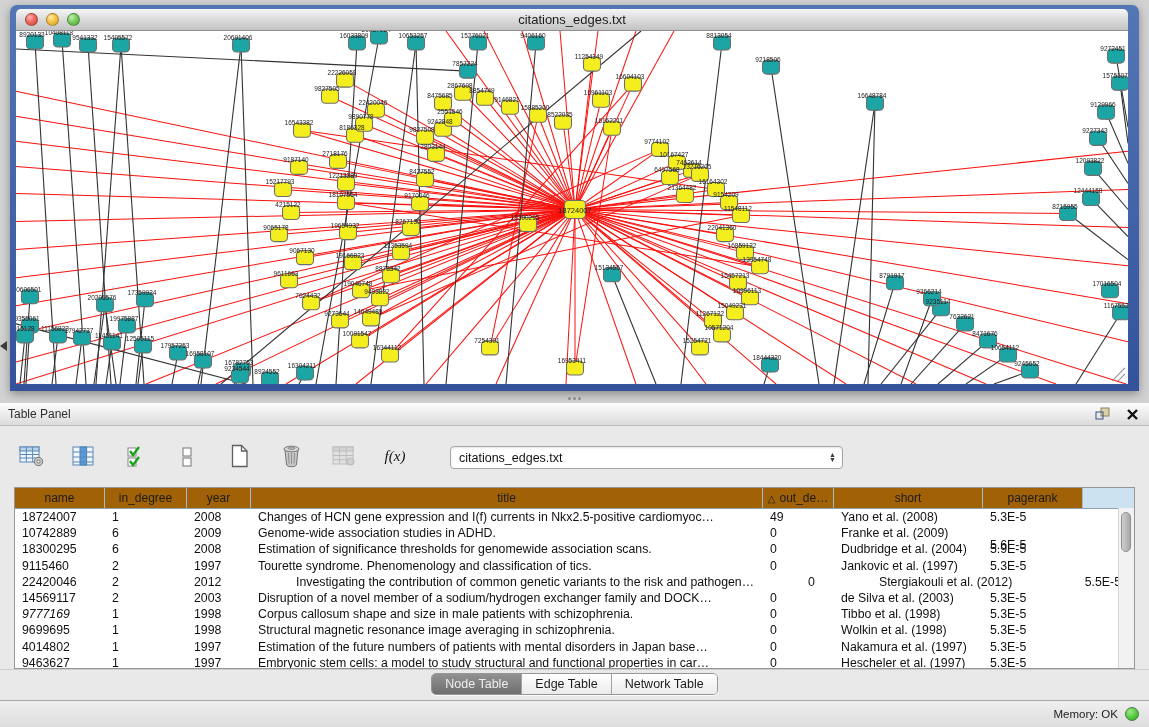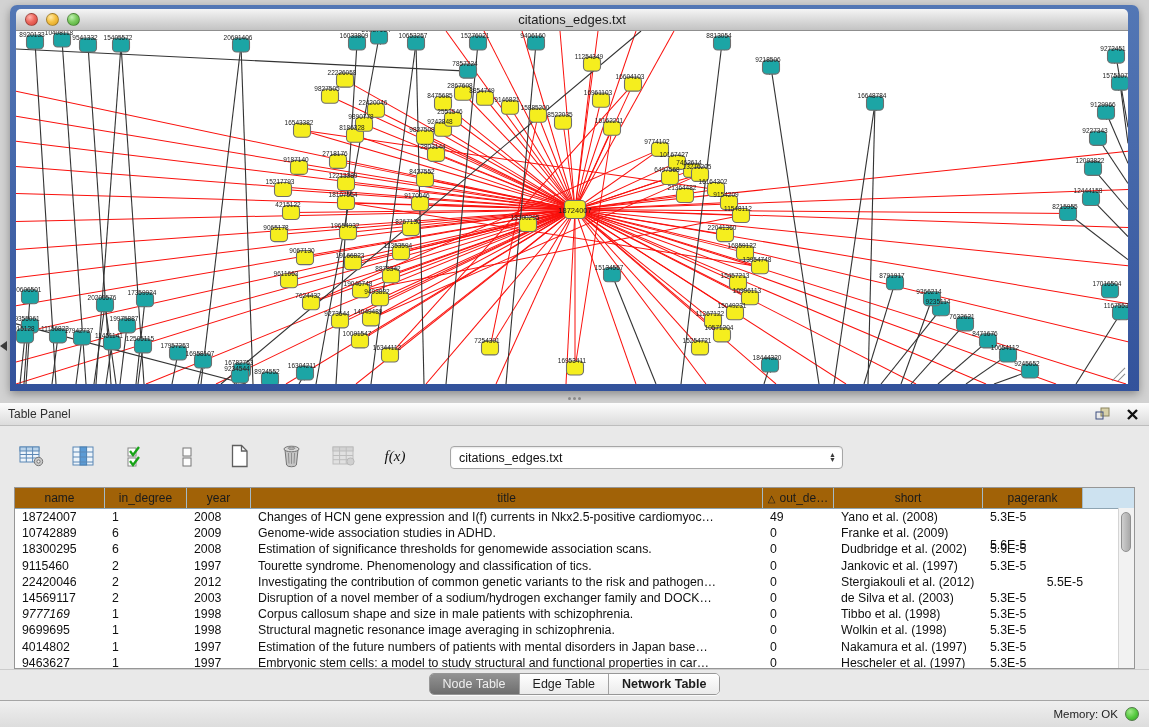--- a/index.html
+++ b/index.html
@@ -84,21 +84,21 @@
     background:linear-gradient(90deg,#cfcfcf,#a8a8a8);border:1px solid #909090;border-radius:6px;box-sizing:border-box;
   }
   
   .tabbar-line{position:absolute;left:0;top:266px;width:100%;border-top:1px solid #cccccc;}
   .tabbar{position:absolute;left:0;top:270px;width:100%;display:flex;justify-content:center;}
   .seg{display:flex;border:1px solid #979797;border-radius:5px;overflow:hidden;height:20px;box-shadow:0 1px 0 rgba(255,255,255,.8);}
   .seg-btn{
     font-size:12.5px;padding:0 13px;display:flex;align-items:center;
     background:linear-gradient(#ffffff,#ebebeb);color:#1d1d1d;border-right:1px solid #a2a2a2;cursor:pointer;
   }
-  .seg-btn:last-child{border-right:none;font-weight:bold;}
+  .seg-btn:last-child{border-right:none;}
   .seg-btn.active{background:linear-gradient(#929292,#6e6e6e);color:#efefef;}
   
   .statusbar{
     position:absolute;left:0;top:700px;width:1149px;height:27px;box-sizing:border-box;
     background:linear-gradient(#efefef,#dddddd);border-top:1px solid #a5a5a5;
     display:flex;align-items:center;justify-content:flex-end;gap:7px;padding-right:10px;
   }
   .mem-label{font-size:11.5px;color:#222;}
   .mem-dot{
     width:14px;height:14px;border-radius:50%;box-sizing:border-box;
@@ -670,37 +670,37 @@
           <div class="td" style="flex: 0 0 71px;">0</div>
           <div class="td" style="flex: 0 0 149px;">Franke et al. (2009)</div>
           <div class="td" style="flex: 0 0 100px; margin-top: 24px;">5.6E-5</div>
         </div>
         <div class="tr">
           <div class="td" style="flex: 0 0 90px;">18300295</div>
           <div class="td" style="flex: 0 0 82px;">6</div>
           <div class="td" style="flex: 0 0 64px;">2008</div>
           <div class="td" style="flex: 0 0 512px;">Estimation of significance thresholds for genomewide association scans.</div>
           <div class="td" style="flex: 0 0 71px;">0</div>
-          <div class="td" style="flex: 0 0 149px;">Dudbridge et al. (2002)</div>
+          <div class="td" style="flex: 0 0 149px;">Dudbridge et al. (2004)</div>
           <div class="td" style="flex: 0 0 100px;">5.9E-5</div>
         </div>
         <div class="tr">
           <div class="td" style="flex: 0 0 90px;">9115460</div>
           <div class="td" style="flex: 0 0 82px;">2</div>
           <div class="td" style="flex: 0 0 64px;">1997</div>
           <div class="td" style="flex: 0 0 512px;">Tourette syndrome. Phenomenology and classification of tics.</div>
           <div class="td" style="flex: 0 0 71px;">0</div>
           <div class="td" style="flex: 0 0 149px;">Jankovic et al. (1997)</div>
           <div class="td" style="flex: 0 0 100px;">5.3E-5</div>
         </div>
         <div class="tr">
           <div class="td" style="flex: 0 0 90px;">22420046</div>
           <div class="td" style="flex: 0 0 82px;">2</div>
           <div class="td" style="flex: 0 0 64px;">2012</div>
-          <div class="td" style="flex: 0 0 512px;">Investigating the contribution of common genetic variants to the risk and pathogen…</div>
+          <div class="td" style="flex: 0 0 512px; margin-left: 38px;">Investigating the contribution of common genetic variants to the risk and pathogen…</div>
           <div class="td" style="flex: 0 0 71px;">0</div>
           <div class="td" style="flex: 0 0 149px;">Stergiakouli et al. (2012)</div>
           <div class="td" style="flex: 0 0 100px; text-align: right;">5.5E-5</div>
         </div>
         <div class="tr">
           <div class="td" style="flex: 0 0 90px;">14569117</div>
           <div class="td" style="flex: 0 0 82px;">2</div>
           <div class="td" style="flex: 0 0 64px;">2003</div>
           <div class="td" style="flex: 0 0 512px;">Disruption of a novel member of a sodium/hydrogen exchanger family and DOCK…</div>
           <div class="td" style="flex: 0 0 71px;">0</div>

